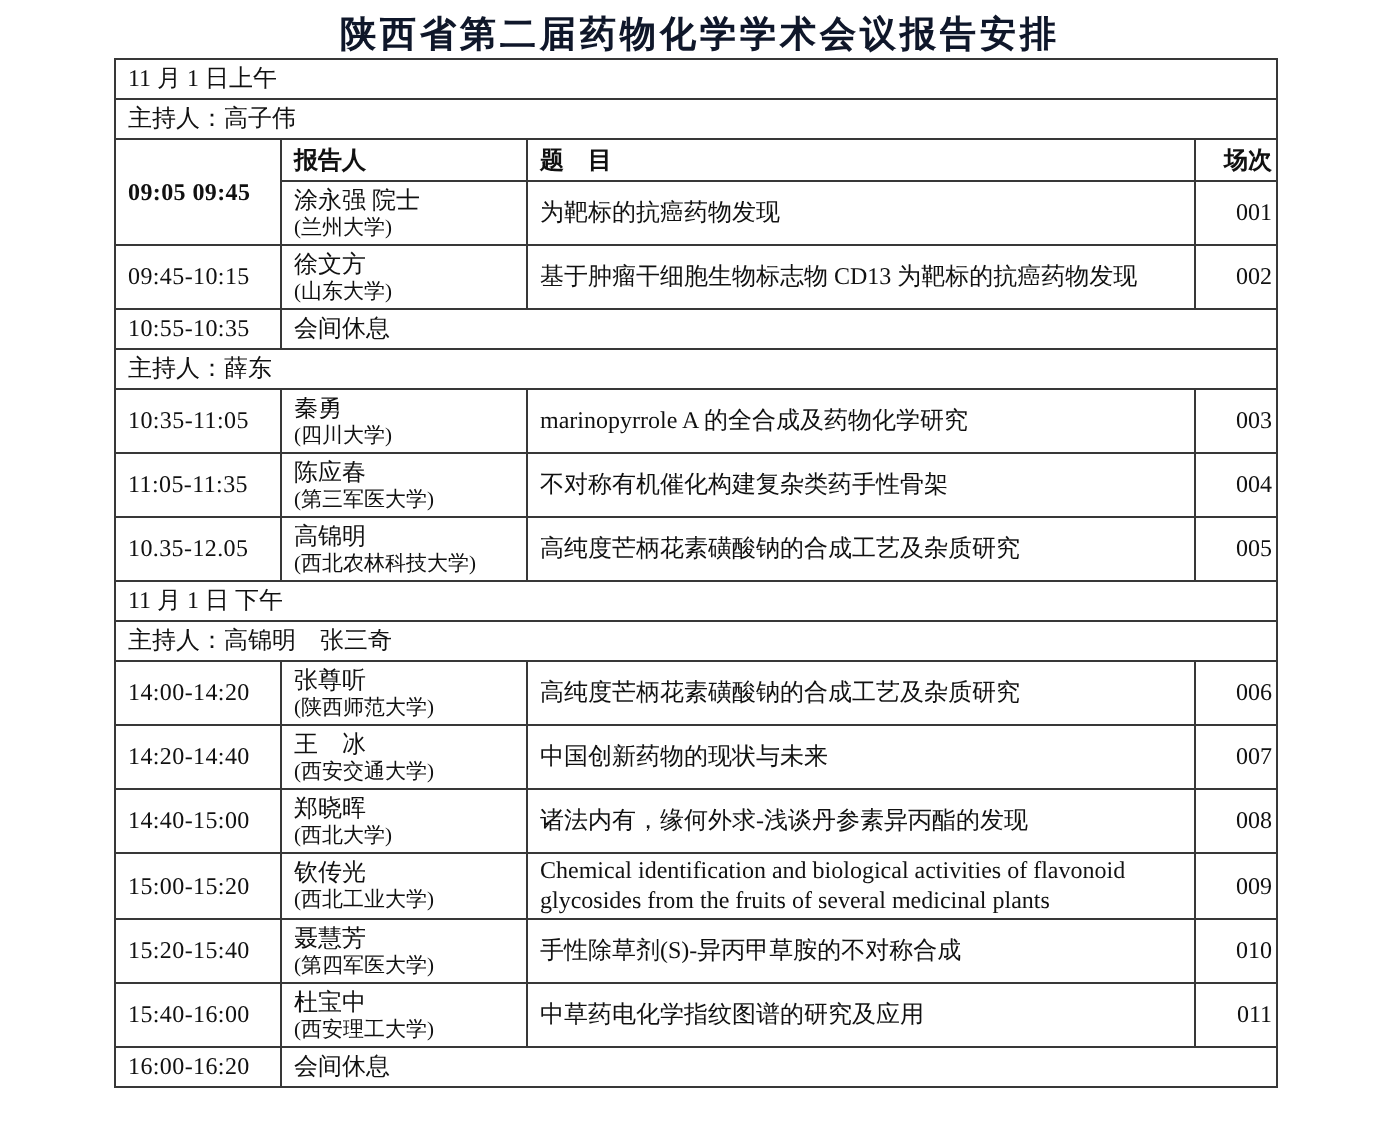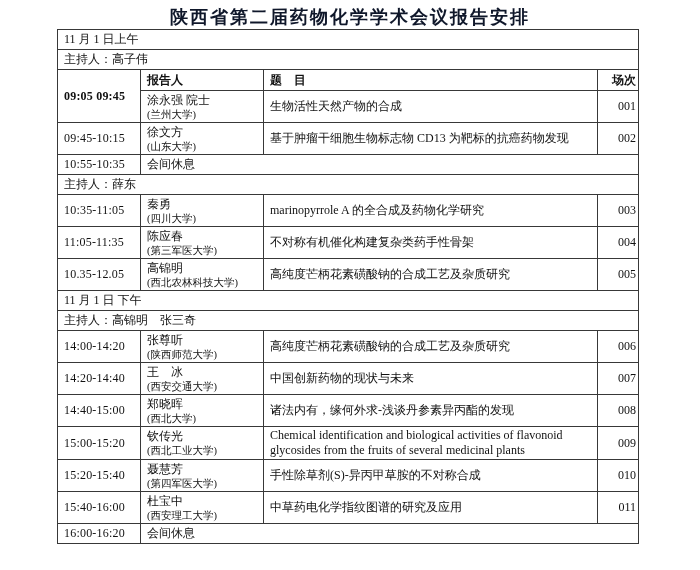--- a/index.html
+++ b/index.html
@@ -75,21 +75,21 @@
           <td class="cell-time" rowspan="2">09:05 09:45</td>
           <td class="cell-speaker-h">报告人</td>
           <td class="cell-title-h">题　目</td>
           <td class="cell-session">场次</td>
         </tr>
         <tr class="row-talk">
           <td class="cell-speaker">
             <span class="speaker-name">涂永强 院士</span>
             <span class="speaker-affil">(兰州大学)</span>
           </td>
-          <td class="cell-title">生物活性天然产物的合成</td>
+          <td class="cell-title">为靶标的抗癌药物发现</td>
           <td class="cell-session">001</td>
         </tr>
         <tr class="row-talk">
           <td class="cell-time">09:45-10:15</td>
           <td class="cell-speaker">
             <span class="speaker-name">徐文方</span>
             <span class="speaker-affil">(山东大学)</span>
           </td>
           <td class="cell-title">基于肿瘤干细胞生物标志物 CD13 为靶标的抗癌药物发现</td>
           <td class="cell-session">002</td>

